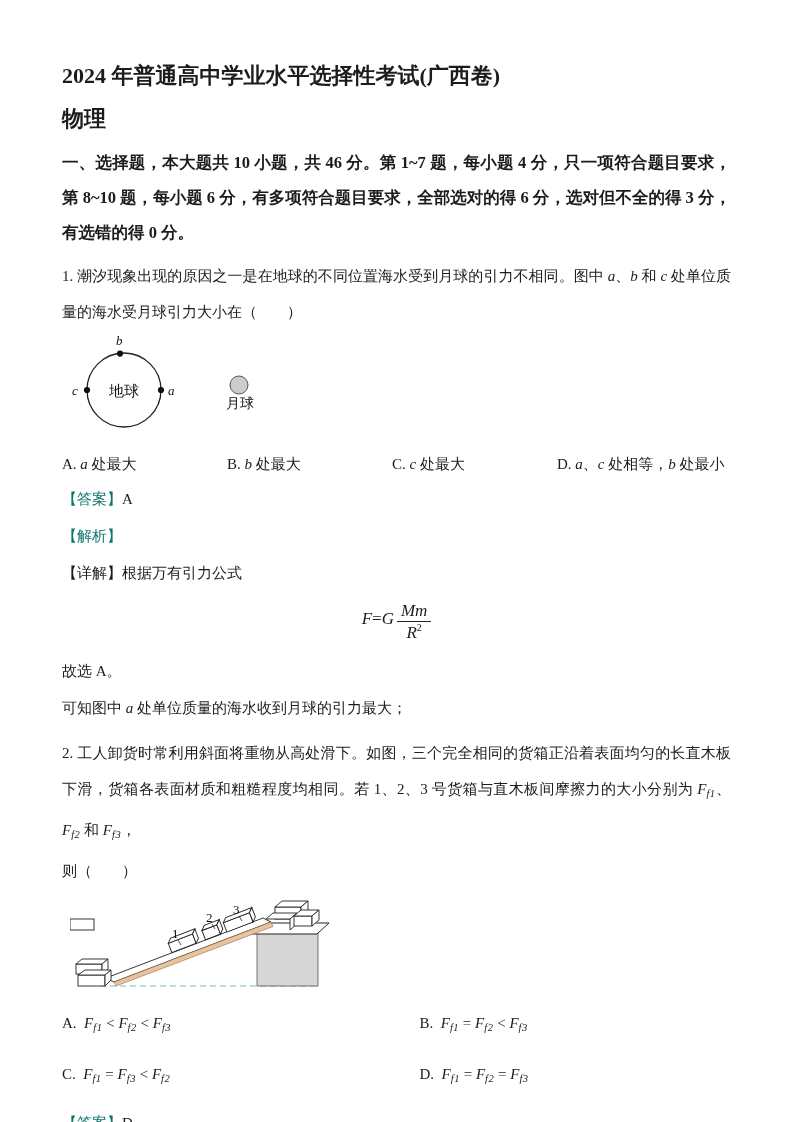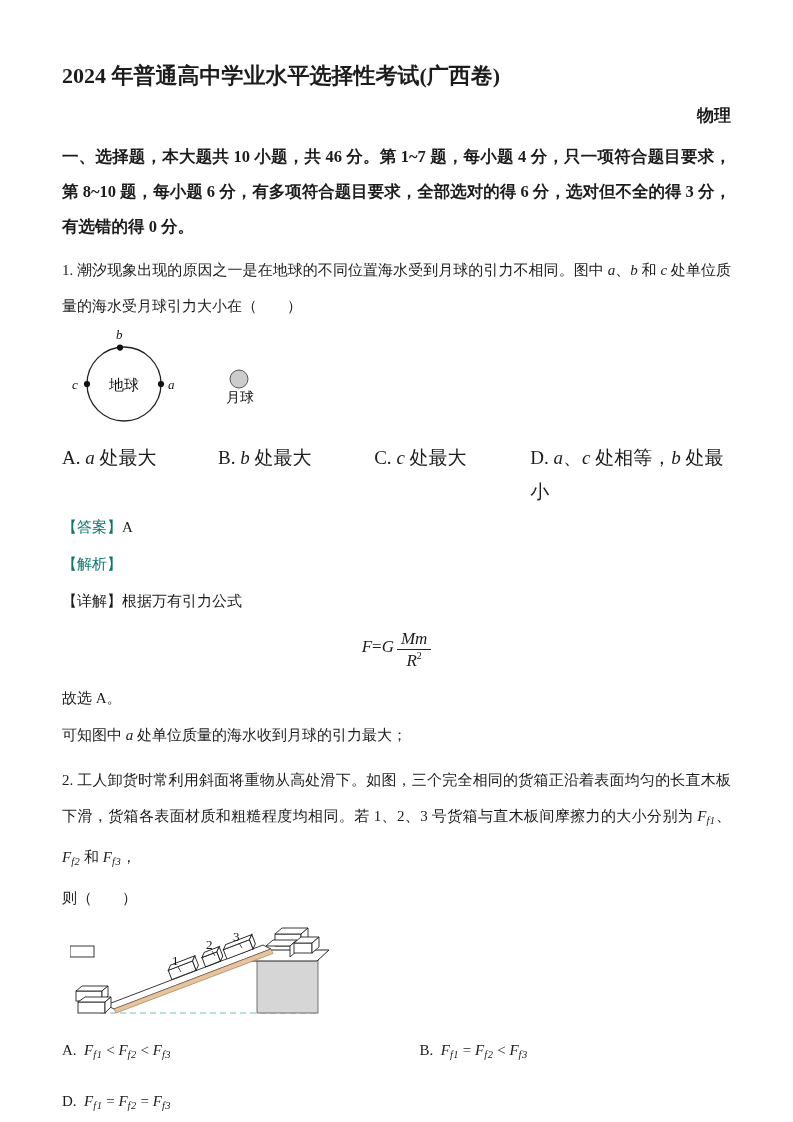--- a/index.html
+++ b/index.html
@@ -3,26 +3,26 @@
 <meta charset="utf-8">
 <style>
   html,body{margin:0;padding:0;background:#ffffff;}
   body{
     width:793px;height:1122px;overflow:hidden;
     font-family:"Liberation Serif","DejaVu Serif",serif;
     color:#1c1c1c;font-size:15px;
   }
   .page{box-sizing:border-box;width:793px;height:1122px;padding:0 62px;}
   .title{margin:62px 0 0;text-align:left;font-size:22px;font-weight:bold;line-height:1.3;}
-  .subject{margin:14px 0 0;text-align:right;font-size:17px;font-weight:bold;line-height:1.3;}
+  .subject{margin:14px 0 0;text-align:left;font-size:22px;font-weight:bold;line-height:1.3;}
   .instructions{margin:12px 0 0;font-weight:bold;font-size:16.5px;line-height:35px;text-align:justify;}
   .qtext{margin:8px 0 0;font-size:15px;line-height:36px;text-align:justify;}
   .qtext i, .opt i, .ln i{font-style:italic;}
   .fig{margin:4px 0 0;}
-  .options4{display:flex;margin:4px 0 0;line-height:34px;font-size:19px;}
+  .options4{display:flex;margin:4px 0 0;line-height:34px;font-size:15px;}
   .options4 .o1,.options4 .o2,.options4 .o3{width:165px;}
   .options2{display:flex;margin:6px 0 0;line-height:40px;font-size:15px;gap:46px;}
   .options2 .col{width:330px;}
   .ln{margin:0;line-height:37px;font-size:15px;}
   .tag{color:#0f766e;}
   .math i{font-style:italic;}
   .msub{font-size:10.5px;font-style:italic;vertical-align:-3px;letter-spacing:.5px;}
   .formula{margin:2px 0;text-align:center;font-size:17px;line-height:1;padding:8px 0 10px;}
   .frac{display:inline-block;vertical-align:-14px;text-align:center;margin-left:3px;}
   .frac .num{display:block;border-bottom:1.2px solid #222;padding:0 4px 2px;}
@@ -135,18 +135,19 @@
         <polygon points="35,82 41,77 41,87 35,93" fill="#fff" stroke="#222" stroke-width="0.9"></polygon>
       </g>
     </svg>
   </div>
 
   <div class="options2">
     <div class="col opt math"><span>A.</span>&nbsp; <i>F</i><span class="msub">f1</span> <span>&lt;</span> <i>F</i><span class="msub">f2</span> <span>&lt;</span> <i>F</i><span class="msub">f3</span></div>
     <div class="col opt math"><span>B.</span>&nbsp; <i>F</i><span class="msub">f1</span> <span>=</span> <i>F</i><span class="msub">f2</span> <span>&lt;</span> <i>F</i><span class="msub">f3</span></div>
   </div>
   <div class="options2">
+    <div class="col opt math"><span>C.</span>&nbsp; <i>F</i><span class="msub">f1</span> <span>=</span> <i>F</i><span class="msub">f3</span> <span>&lt;</span> <i>F</i><span class="msub">f2</span></div>
     <div class="col opt math"><span>D.</span>&nbsp; <i>F</i><span class="msub">f1</span> <span>=</span> <i>F</i><span class="msub">f2</span> <span>=</span> <i>F</i><span class="msub">f3</span></div>
   </div>
 
   <p class="ln" style="margin-top:6px;"><span class="tag">【答案】</span><span>D</span></p>
 
 </div>
 
 </body></html>

